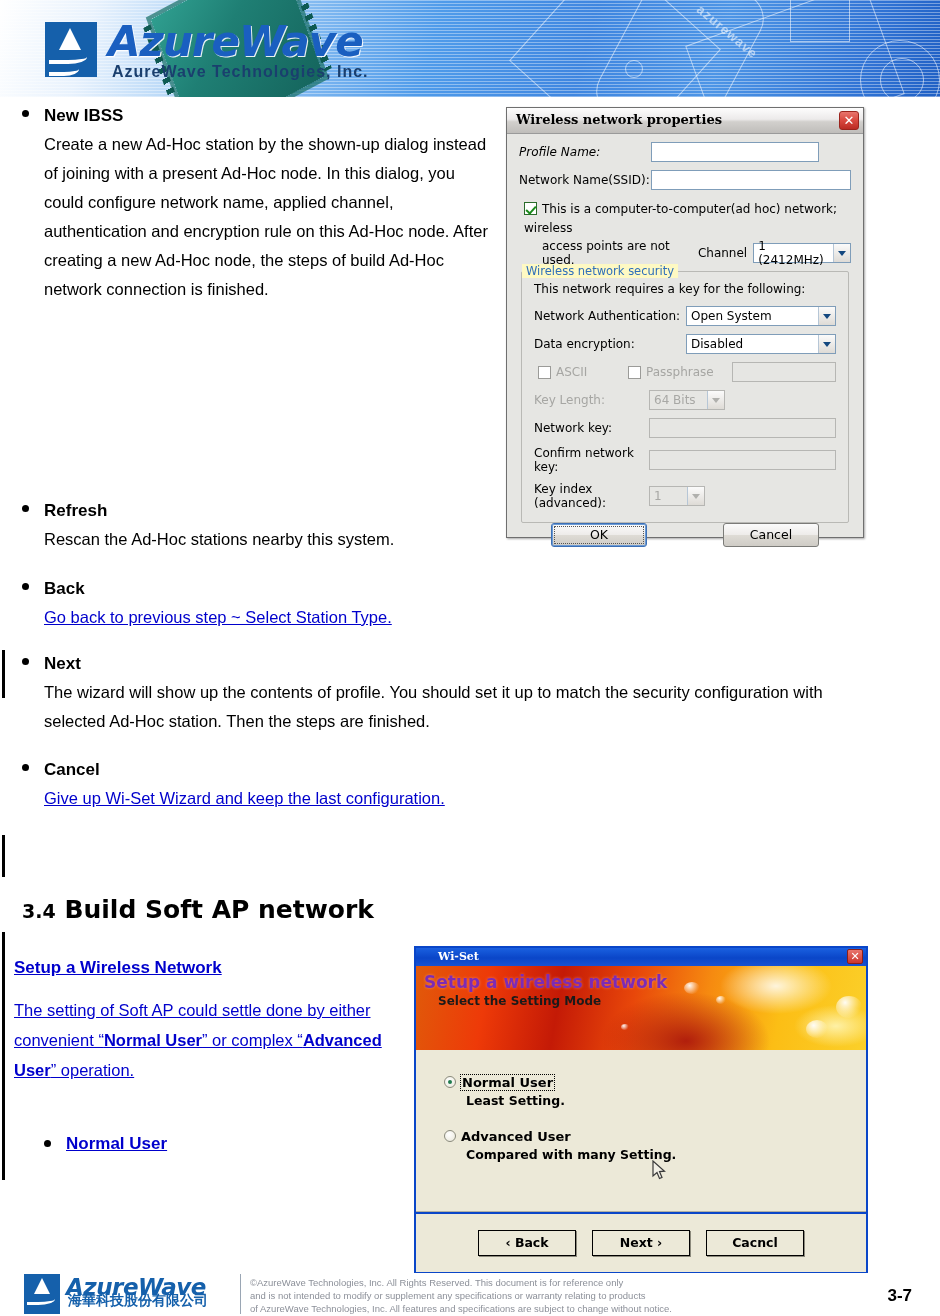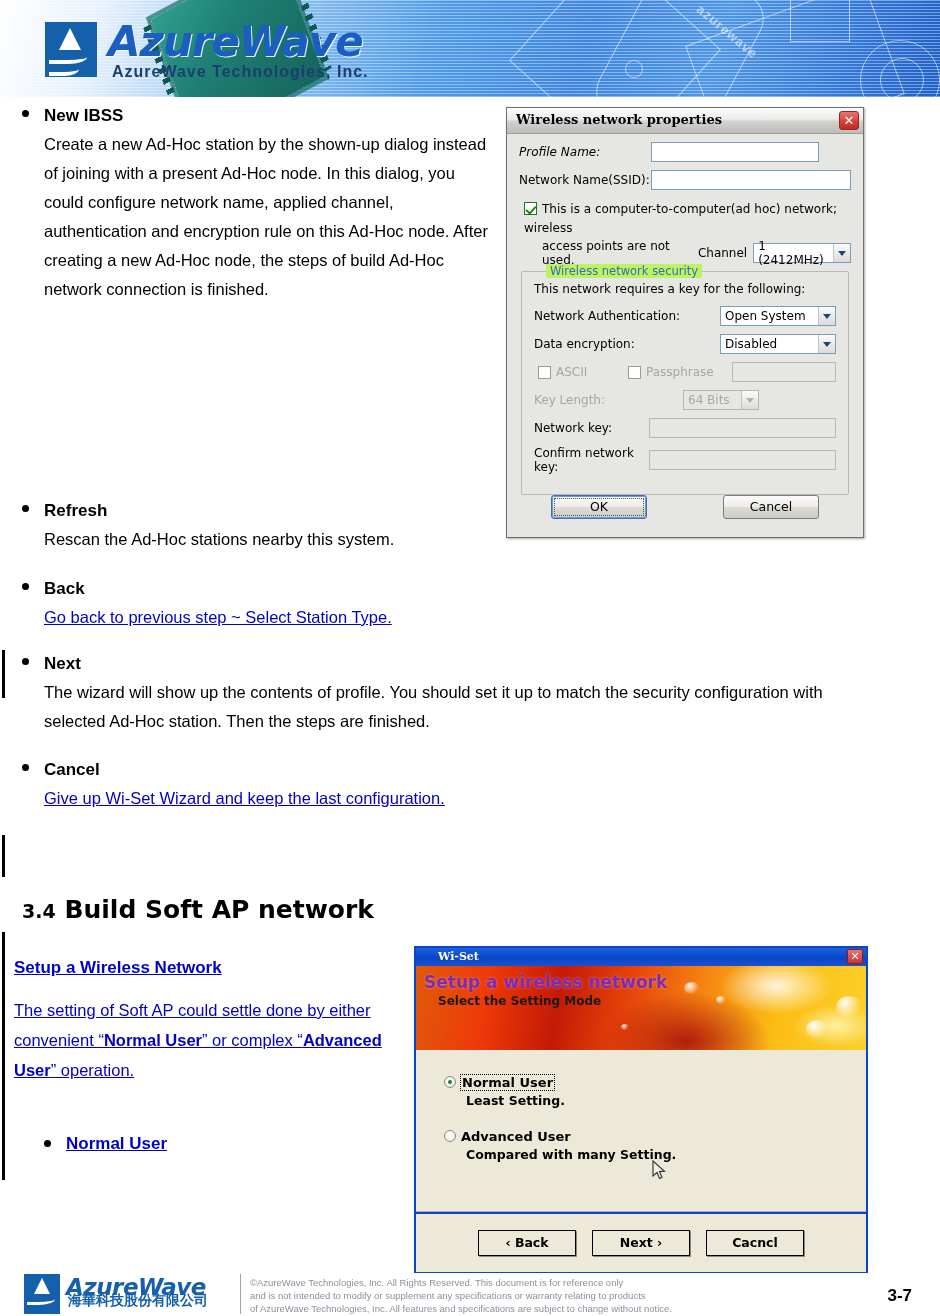--- a/index.html
+++ b/index.html
@@ -129,38 +129,38 @@
   .wnp-check { width:13px; height:13px; border:1px solid #2a6b2a; background:#fff;
     display:inline-block; position:relative; margin-right:5px; vertical-align:-2px; }
   .wnp-check:after{
     content:""; position:absolute; left:3px; top:1px; width:4px; height:8px;
     border:solid #1a8a1a; border-width: 0 2px 2px 0; transform: rotate(42deg);
   }
   .wnp-check.empty { border:1px solid #9b9b98; }
   .wnp-check.empty:after { display:none; }
   .wnp-combo {
     background:#fff; border:1px solid #7f9db9; height:20px; display:flex; align-items:center;
-    font-size: 12px; padding-left: 4px; position: relative; margin-left: 34px;
+    font-size: 12px; padding-left: 4px; position: relative;
   }
   .wnp-combo.dis { background:#e6e6e3; border:1px solid #b6b6b3; color:#a8a8a5; }
   .wnp-arrow {
     width: 17px; height:18px; margin-left:auto; background: linear-gradient(to bottom,#fbfbfb,#dedbd6);
     border-left:1px solid #b6c6d6; display:flex; align-items:center; justify-content:center;
   }
   .wnp-arrow i {
     width:0;height:0;border-left:4px solid transparent;border-right:4px solid transparent;
     border-top:5px solid #14487f; display:block;
   }
   .wnp-combo.dis .wnp-arrow i { border-top-color:#b0b0ad; }
   #wnp-group {
     border:1px solid #b9b9b5; margin: 4px 2px 0 2px; padding: 10px 12px 12px 12px;
     position: relative; border-radius:2px;
   }
   #wnp-group-title {
-    position:absolute; left: 24px; top:-8px; background:#bef264; padding: 0 4px;
+    position:absolute; left: 0; top:-8px; background:#fef9c3; padding: 0 4px;
     font-size: 11.5px; color:#2f6fba;
   }
   .gtxt { font-size:12px; color:#000; }
   .gtxt.dim { color:#a6a6a3; }
   #wnp-buttons { display:flex; justify-content:center; gap: 76px; margin-top: 0; }
   .wnp-btn {
     width: 96px; height: 24px; font-size: 12.5px; text-align:center; line-height: 22px;
     background: linear-gradient(to bottom,#fbfbfb 0%, #eeecea 48%, #dedbd5 52%, #cfccc6 100%);
     border:1px solid #7b7b78; border-radius: 3px; color:#000;
   }
@@ -424,20 +424,29 @@
       <div class="wnp-row">
         <span class="wnp-label" style="width:115px;">Network key:</span>
         <div class="wnp-input dis" style="flex:1;max-width:196px;"></div>
       </div>
 
       <div class="wnp-row">
         <span class="wnp-label" style="width:115px;">Confirm network key:</span>
         <div class="wnp-input dis" style="flex:1;max-width:196px;"></div>
       </div>
 
+      <div class="wnp-row" style="margin-bottom:0;">
+        <span class="wnp-label" style="width:115px;">Key index (advanced):</span>
+        <div class="wnp-combo dis" style="width:56px;">
+          <span>1</span>
+          <span class="wnp-arrow">
+              <i></i>
+            </span>
+        </div>
+      </div>
     </div>
 
     <div id="wnp-buttons">
       <div class="wnp-btn default">OK</div>
       <div class="wnp-btn">Cancel</div>
     </div>
   </div>
 </div>
 
 <div id="wiset-dialog">

